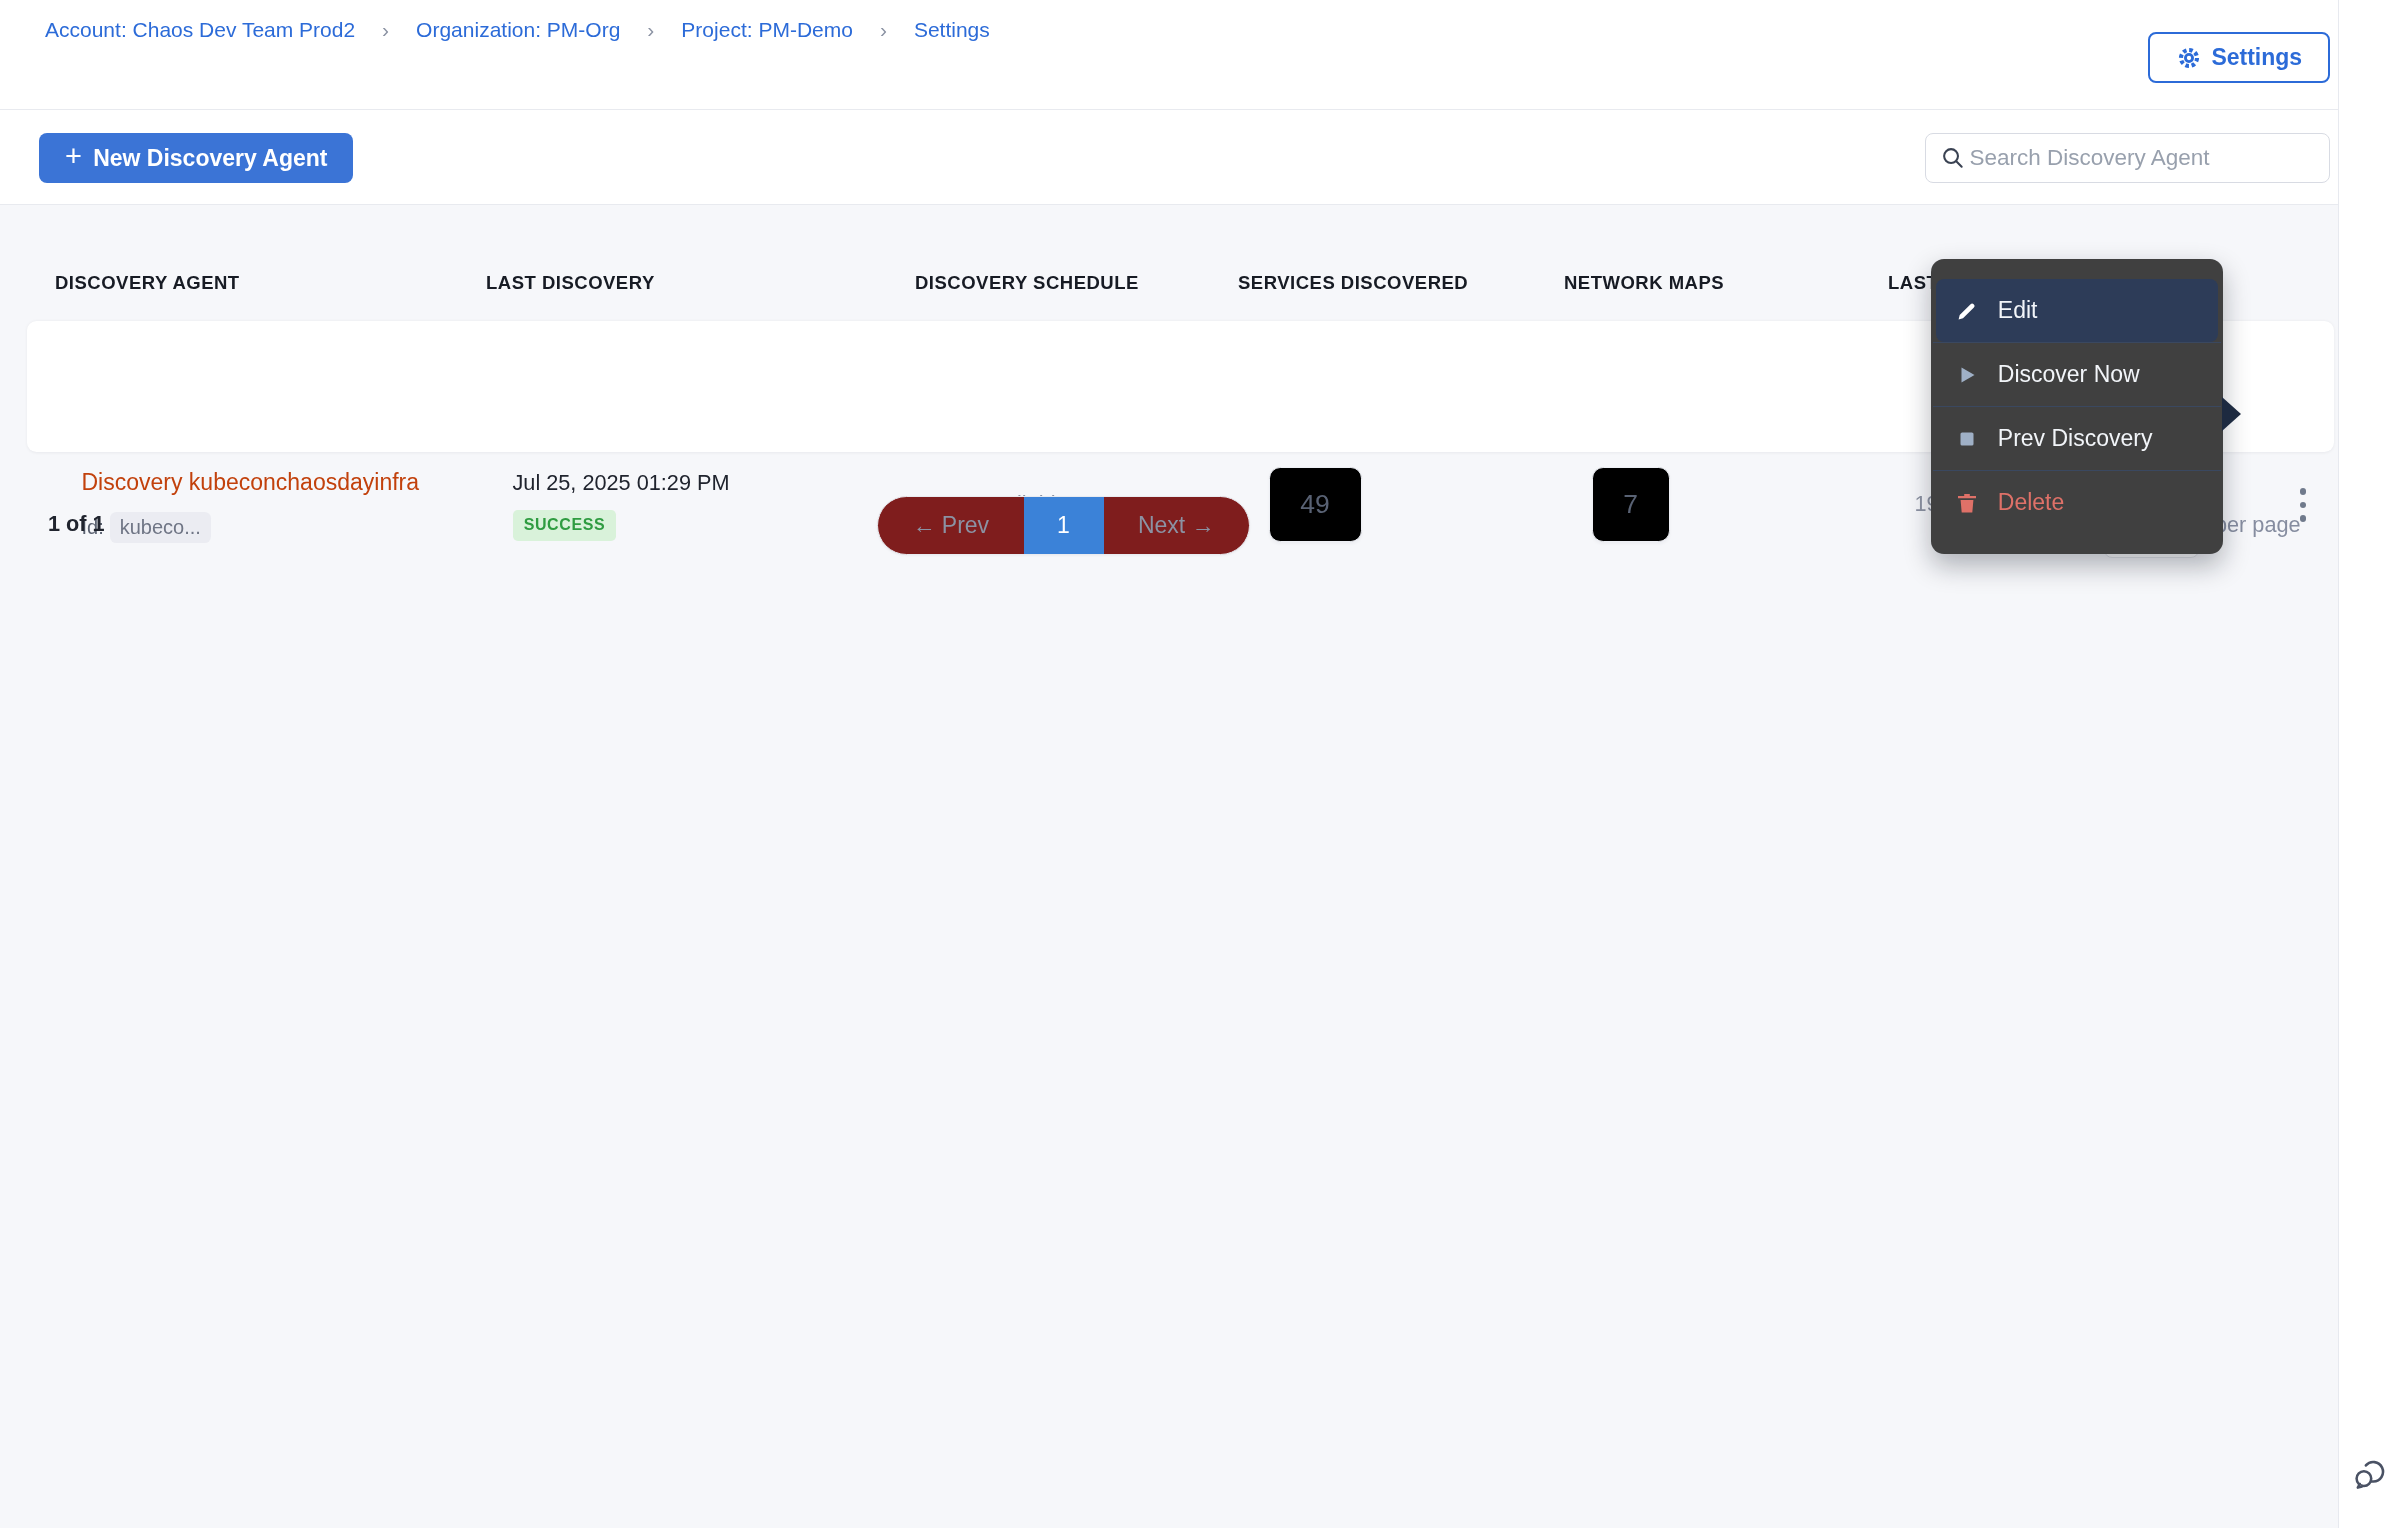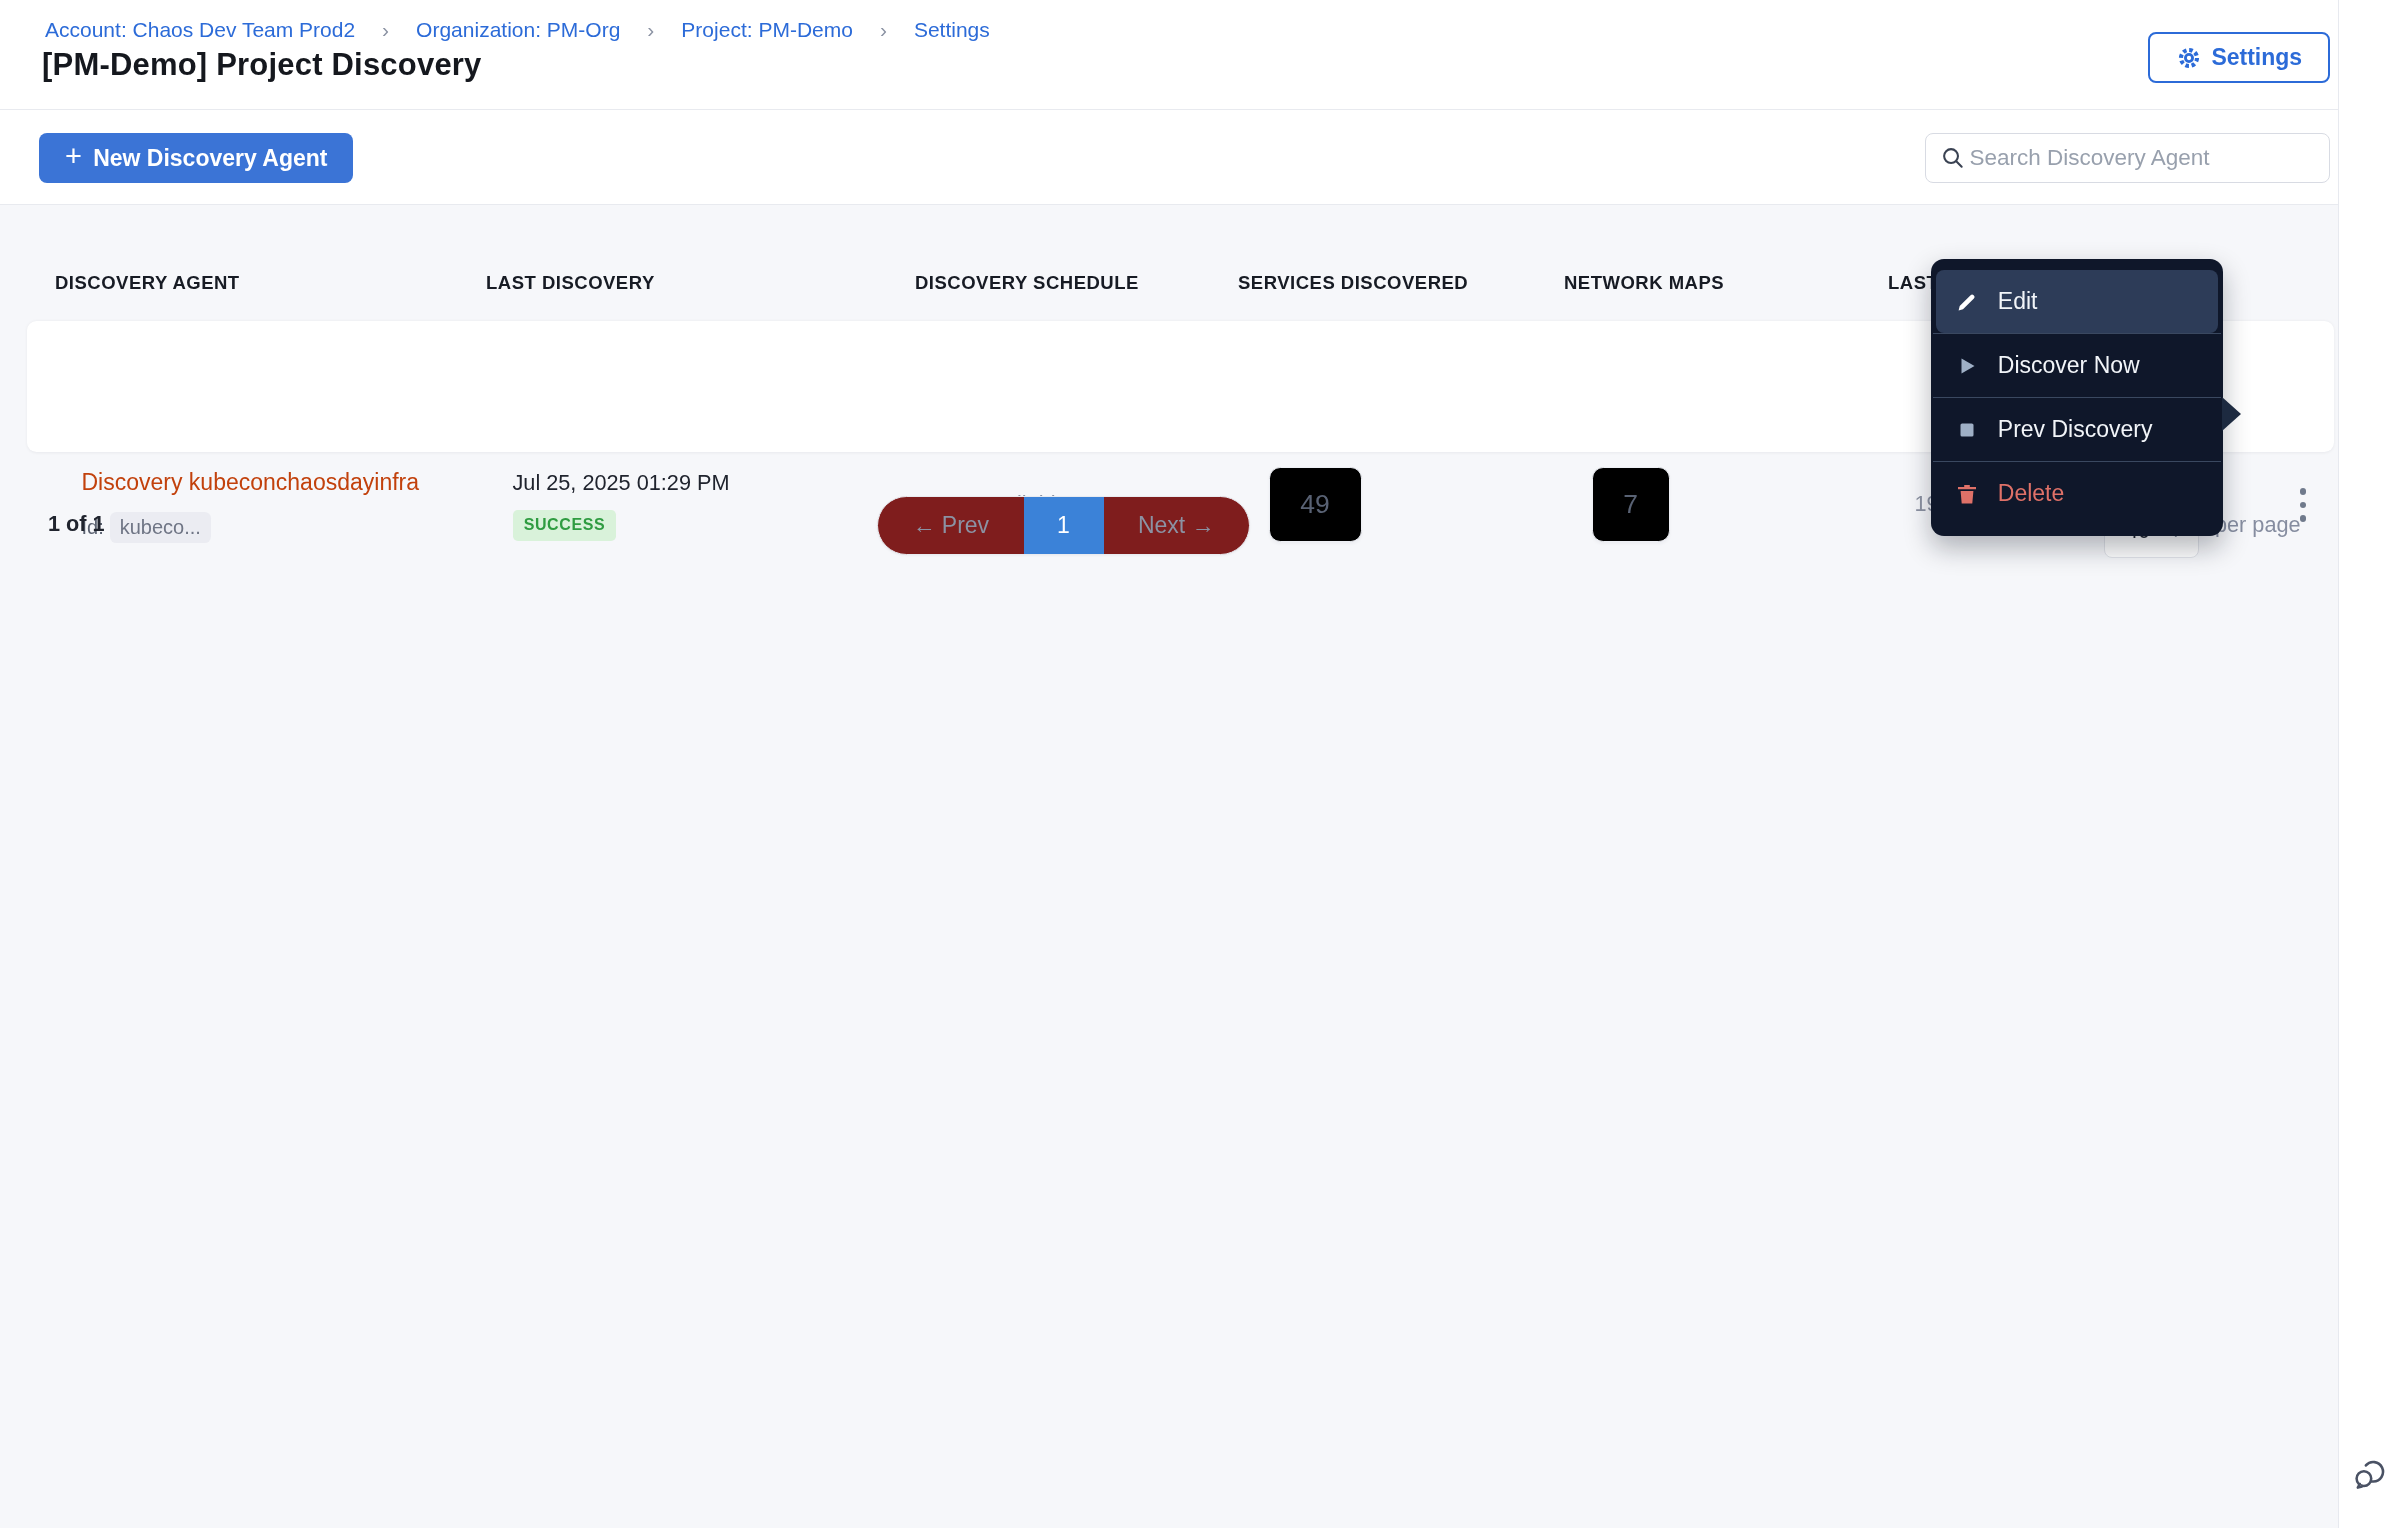--- a/index.html
+++ b/index.html
@@ -60,21 +60,21 @@
     box-shadow:0 0.8px 2.4px rgba(20,25,40,0.05); display:flex; align-items:center; overflow:hidden; }
   .pager .prev, .pager .next { flex:1; text-align:center; font-size:23px; color:#8b92a3; cursor:pointer; }
   .pager .page-active { width:80px; height:59px; background:#3b82d8; color:#fff; font-size:23px; display:flex; align-items:center;
     justify-content:center; cursor:pointer; }
   .show-label { position:absolute; left:2026px; top:307px; font-size:21.7px; color:#868da0; }
   .page-size { position:absolute; left:2104px; top:299px; width:95px; height:54px; background:#fff; border:1.6px solid #e2e4ea; border-radius:8px;
     display:flex; align-items:center; justify-content:space-between; padding:0 13px 0 21px; font-size:21.7px; color:#20242e; cursor:pointer; }
   .per-page { position:absolute; left:2215px; top:307px; font-size:21.7px; color:#868da0; }
 
   
-  .ctx-menu { position:absolute; left:1931px; top:259px; width:292px; background:#0f172a; border-radius:13px; padding:11px 0;
+  .ctx-menu { position:absolute; left:1931px; top:259px; width:292px; background:#404040; border-radius:13px; padding:20px 0;
     box-shadow:0 11.2px 27px rgba(10,16,30,0.3); z-index:40; }
   .ctx-caret { position:absolute; right:-17.7px; top:138px; width:0; height:0; border-top:17.7px solid transparent;
     border-bottom:17.7px solid transparent; border-left:19px solid #1d2a40; }
   .ctx-item { height:63px; margin:0 4.8px; display:flex; align-items:center; gap:19px; padding-left:19px; border-radius:8px;
     font-size:23px; color:#f2f5f9; cursor:pointer; }
   .ctx-item.highlight { background:#2d3c58; }
   .ctx-item.danger { color:#df7168; }
   .ctx-sep { height:0; border-top:1.6px solid #3a4860; margin:0 1.6px; }
   .ctx-icon { width:24px; height:24px; flex:0 0 24px; }
 </style>
@@ -86,21 +86,20 @@
   <div class="top-header">
     <nav class="breadcrumb">
       <span class="crumb">Account: Chaos Dev Team Prod2</span>
       <span class="crumb-sep">›</span>
       <span class="crumb">Organization: PM-Org</span>
       <span class="crumb-sep">›</span>
       <span class="crumb">Project: PM-Demo</span>
       <span class="crumb-sep">›</span>
       <span class="crumb">Settings</span>
     </nav>
-    <h1 class="page-title">[PM-Demo] Project Discovery</h1>
     <button class="settings-btn">
       <span class="ctx-icon" style="width:26px;height:26px;flex:0 0 26px;">
         <svg viewBox="0 0 24 24" width="26" height="26">
           <circle cx="12" cy="12" r="7.4" fill="none" stroke="#2c6bd8" stroke-width="3.8" stroke-dasharray="3.3 2.5"></circle>
           <circle cx="12" cy="12" r="3.3" fill="none" stroke="#2c6bd8" stroke-width="2.6"></circle>
         </svg>
       </span>
       <span>Settings</span>
     </button>
   </div>

